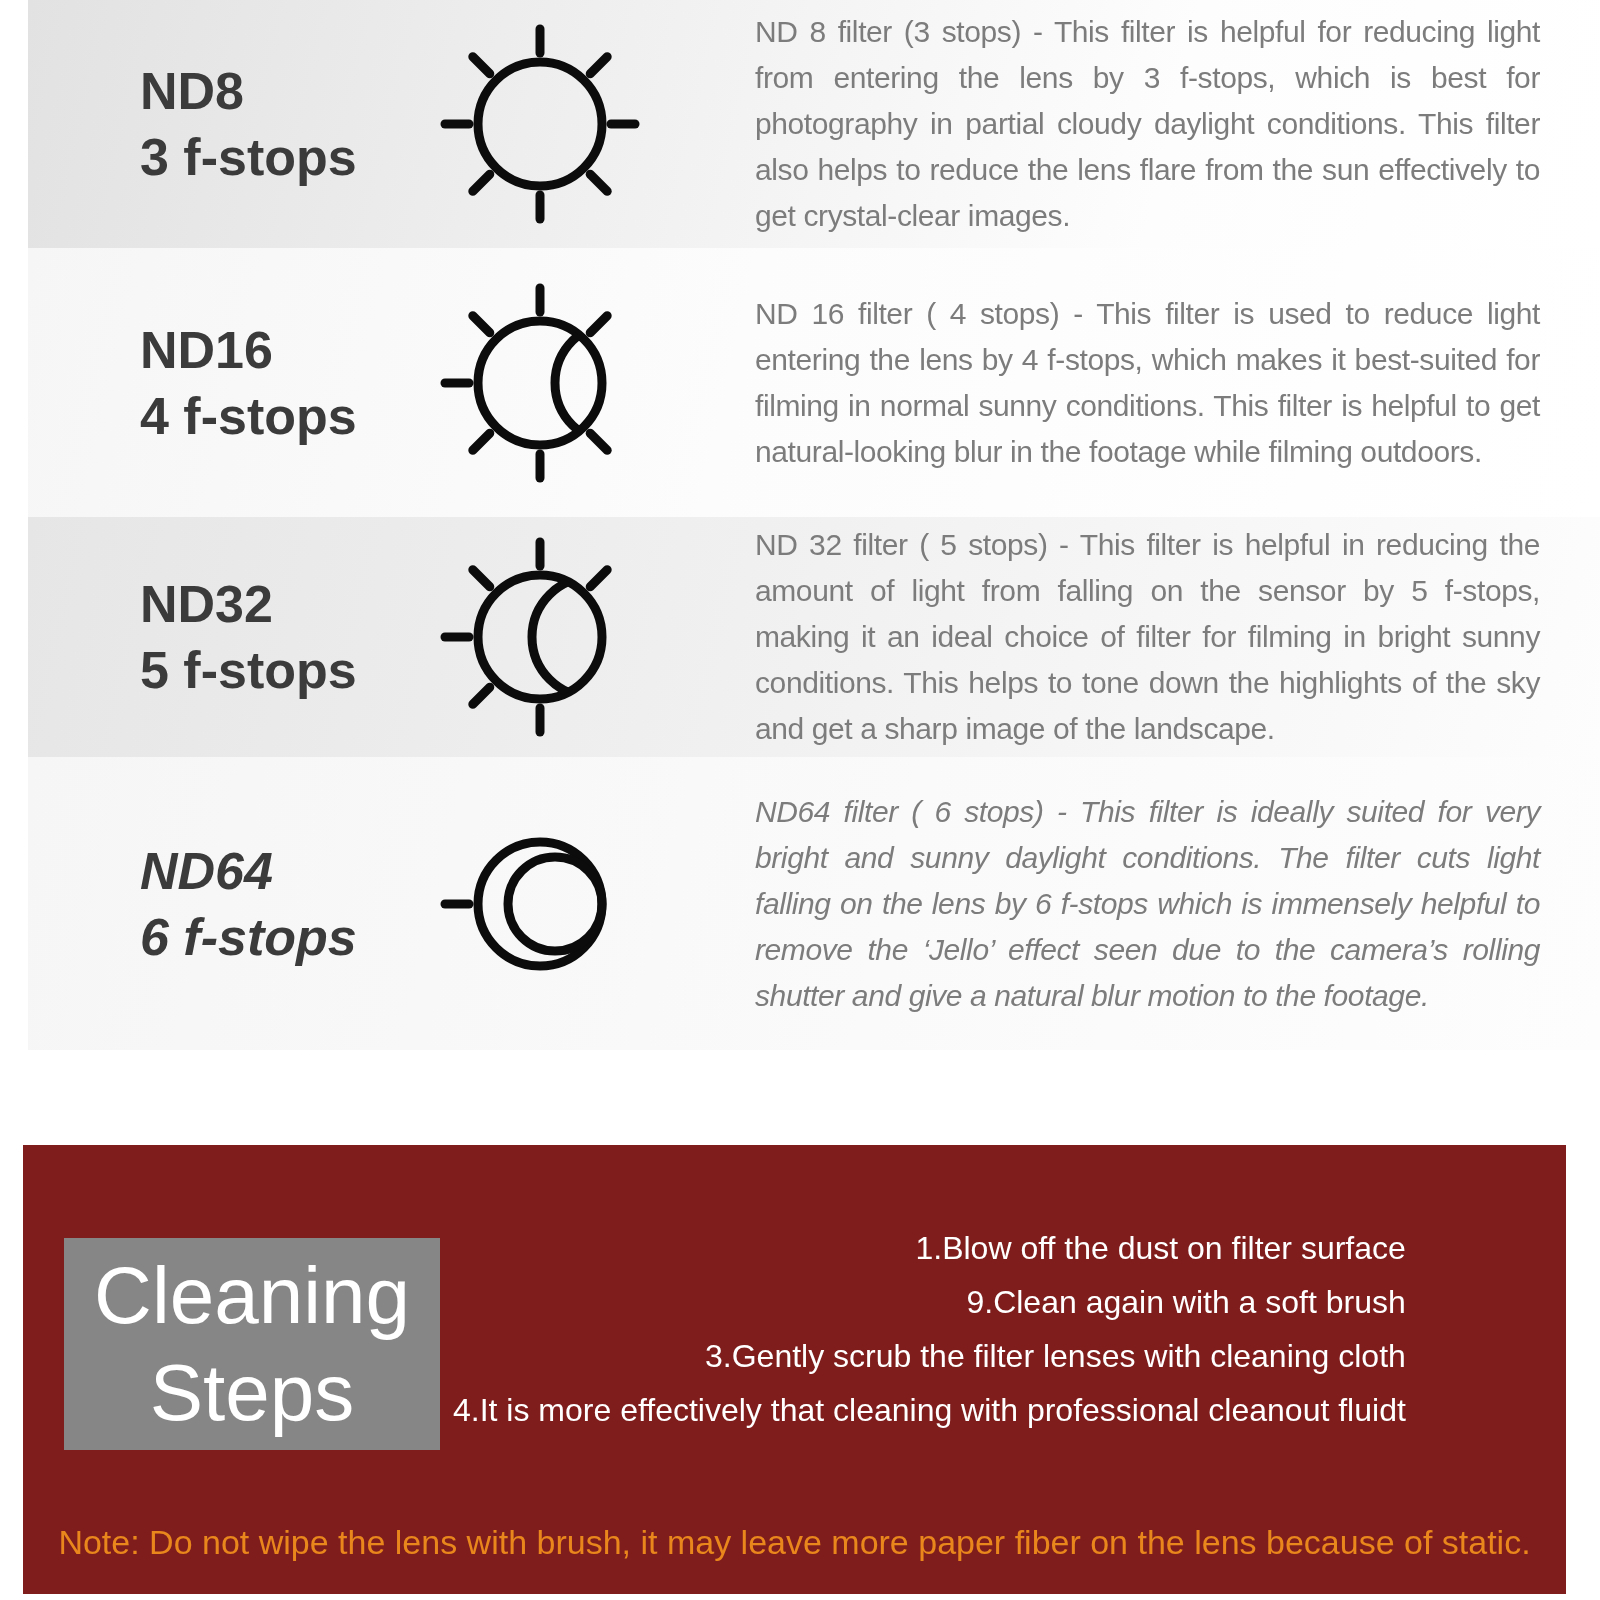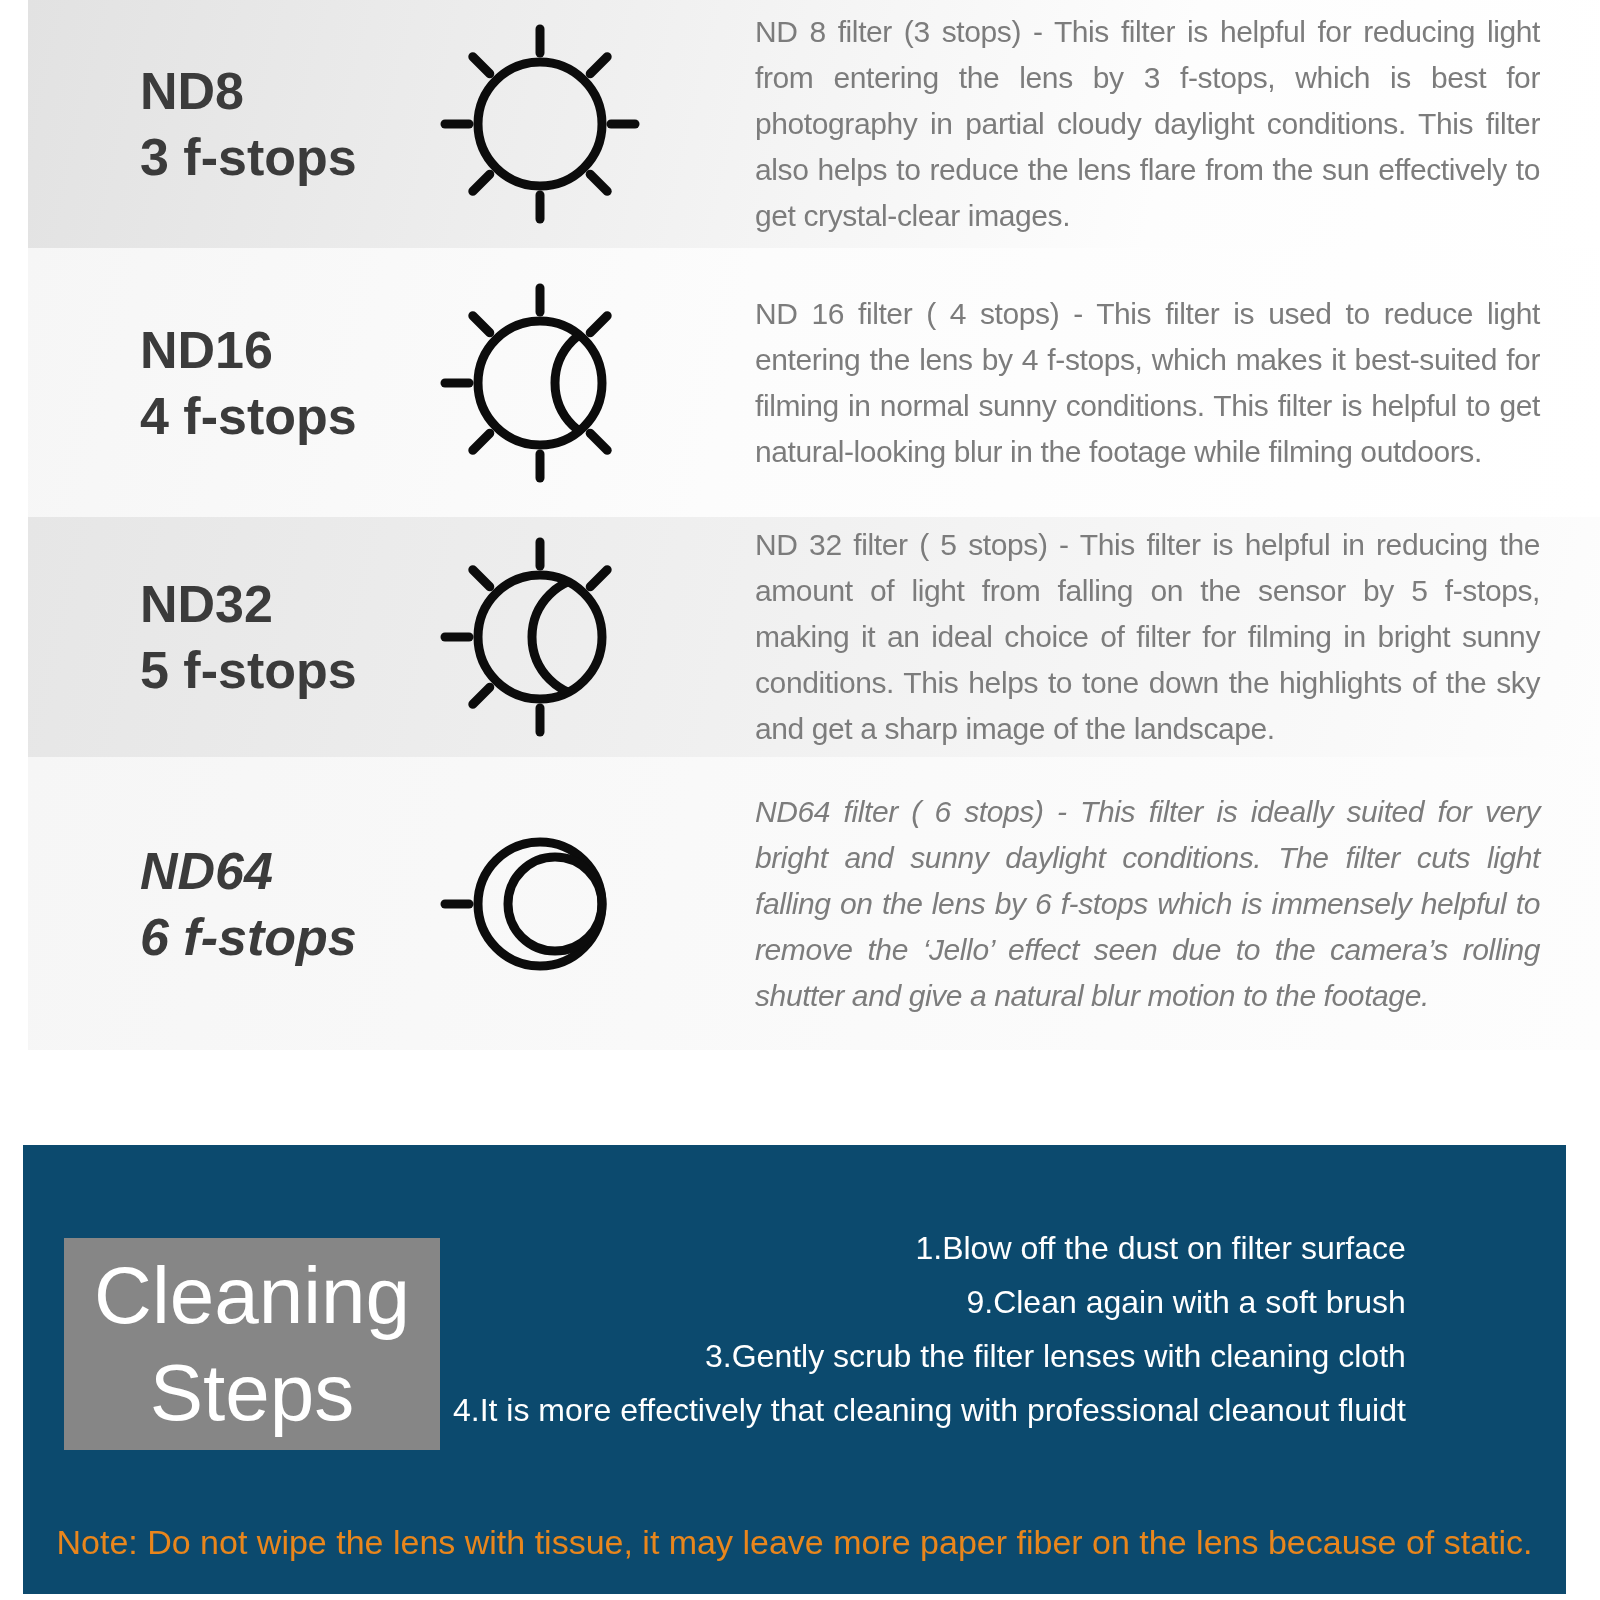--- a/index.html
+++ b/index.html
@@ -16,21 +16,21 @@
   .flabel{
     position:absolute;left:72px;top:50%;transform:translateY(-50%);
     color:#3b3b3b;font-weight:bold;font-size:52px;line-height:66px;letter-spacing:0;margin-left:40px;
   }
   .ficon{position:absolute;left:392px;top:50%;transform:translateY(-50%);width:240px;height:240px;}
   .fdesc{
     position:absolute;left:727px;width:785px;top:50%;transform:translateY(-50%);
     color:#7c7c7c;font-size:30px;line-height:46px;letter-spacing:-0.4px;text-align:justify;
   }
   
-  .panel{position:absolute;left:23px;top:1145px;width:1543px;height:449px;background:#0c4a6e;}
+  .panel{position:absolute;left:23px;top:1145px;width:1543px;height:449px;background:#7f1d1d;}
   .cleanbox{
     position:absolute;left:41px;top:93px;width:376px;height:212px;background:#868686;
     display:flex;flex-direction:column;justify-content:center;align-items:center;
   }
   .cleanbox .cl{color:#ffffff;font-size:80px;line-height:97px;white-space:nowrap;}
   .steps{position:absolute;left:430px;top:83px;display:flex;flex-direction:column;gap:14px;}
   .step{color:#ffffff;font-size:32px;line-height:40px;white-space:nowrap;text-align:right;}
   .note{
     position:absolute;left:0;right:0;bottom:32px;text-align:center;
     color:#E9861C;font-size:34px;line-height:40px;white-space:nowrap;
@@ -134,16 +134,16 @@
     <div class="cleanbox">
       <div class="cl">Cleaning</div>
       <div class="cl">Steps</div>
     </div>
     <div class="steps">
       <div class="step">1.Blow off the dust on filter surface</div>
       <div class="step">9.Clean again with a soft brush</div>
       <div class="step">3.Gently scrub the filter lenses with cleaning cloth</div>
       <div class="step">4.It is more effectively that cleaning with professional cleanout fluidt</div>
     </div>
-    <div class="note">Note: Do not wipe the lens with tissue, it may leave more paper fiber on the lens because of static.</div>
+    <div class="note">Note: Do not wipe the lens with brush, it may leave more paper fiber on the lens because of static.</div>
   </div>
 
 </div>
 
 </body></html>

